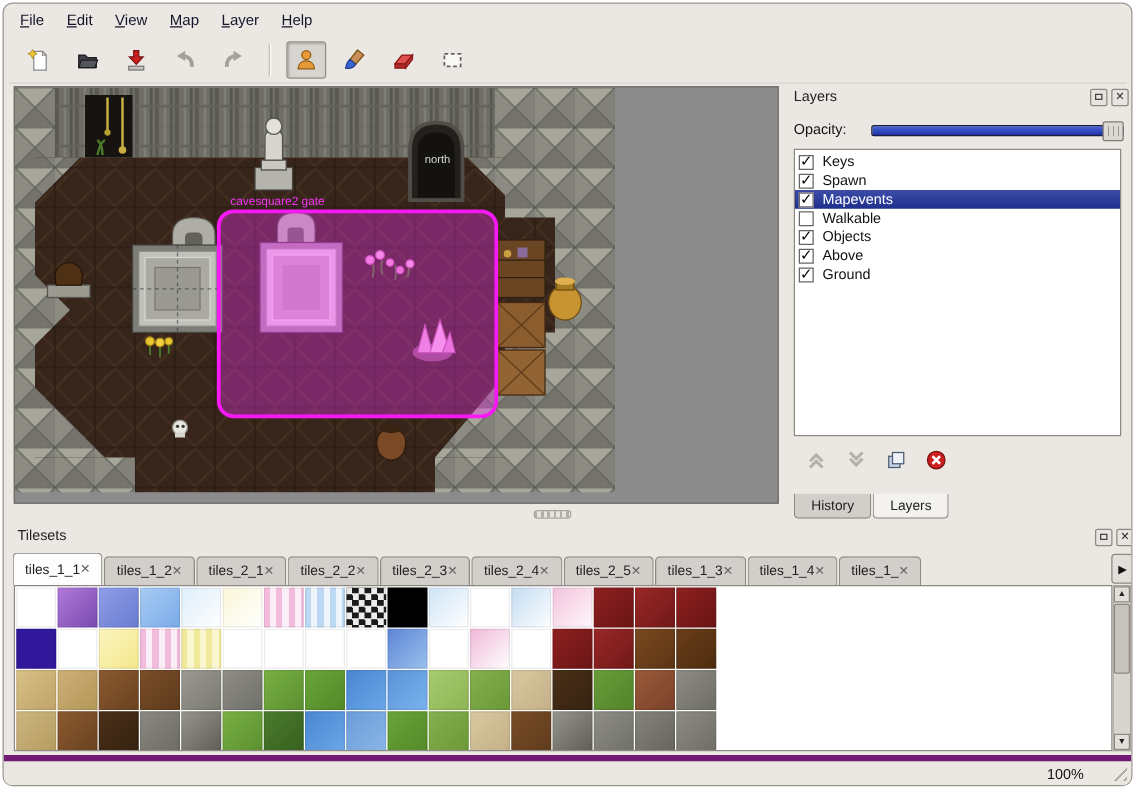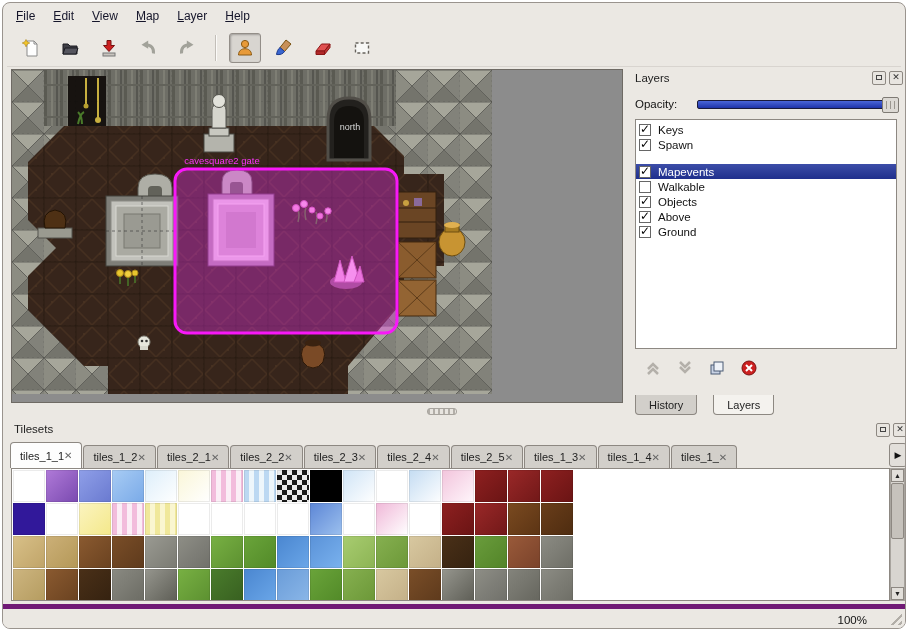--- a/index.html
+++ b/index.html
@@ -47,31 +47,31 @@
             border:1px solid #1a1a3a; border-radius:2px; }
   .slider-handle { position:absolute; right:-1px; top:-4px; width:17px; height:16px; background:#dcd9d4;
                    border:1px solid #7e7a74; border-radius:2px; }
   .slider-handle::after { content:""; position:absolute; left:3px; top:3px; width:10px; height:8px;
                    background:repeating-linear-gradient(90deg,#9a968f 0 1px,transparent 1px 4px); }
 
   .layer-list { position:absolute; left:8px; top:50px; right:8px; height:230px; background:#fff;
                 border:1px solid #8d8882; overflow:hidden; padding-top:2px; }
   .layer-row { display:flex; align-items:center; gap:7px; height:15px; padding-left:3px;
                font-size:11.5px; color:#111; }
-  .layer-row.selected { background:linear-gradient(#3c4da8,#1f2f8c); color:#fff;margin-top:12px; }
+  .layer-row.selected { background:linear-gradient(#3c4da8,#1f2f8c); color:#fff; }
   .cb { position:relative; width:12px; height:12px; border:1px solid #666; background:#fff; flex:none; }
   .cb.checked::after { content:"✓"; position:absolute; left:0; top:-3px; font-size:12px;
                        font-weight:bold; color:#000; }
 
   .layer-actions { position:absolute; left:8px; top:288px; right:8px; height:26px; display:flex;
                    align-items:center; gap:16px; padding-left:10px; }
 
   .panel-tabs { position:absolute; left:8px; bottom:0; display:flex; }
   .p-tab { font-size:11px; padding:4px 13px 3px; background:#d2cfca; border:1px solid #8d8882;
-           border-top:none; border-radius:0 0 4px 4px; margin-right:16px; color:#222; }
+           border-top:none; border-radius:0 0 4px 4px; margin-right:1px; color:#222; }
   .p-tab.active { background:#f4f2ee; }
 
   
   .tilesets-panel { position:absolute; left:3px; top:418px; width:903px; height:184px; }
   .ts-title { position:absolute; left:0; top:0; right:0; height:18px; font-size:11.5px; color:#222;
               padding:2px 0 0 8px; }
   .ts-tabbar { position:absolute; left:4px; top:20px; right:24px; height:27px; display:flex;
                align-items:flex-end; overflow:hidden; }
   .ts-tab { flex:none; display:flex; align-items:center; gap:0; font-size:11px; padding:4px 9px;
             background:#d2cfca; border:1px solid #8d8882; border-bottom:none; border-radius:4px 4px 0 0;

